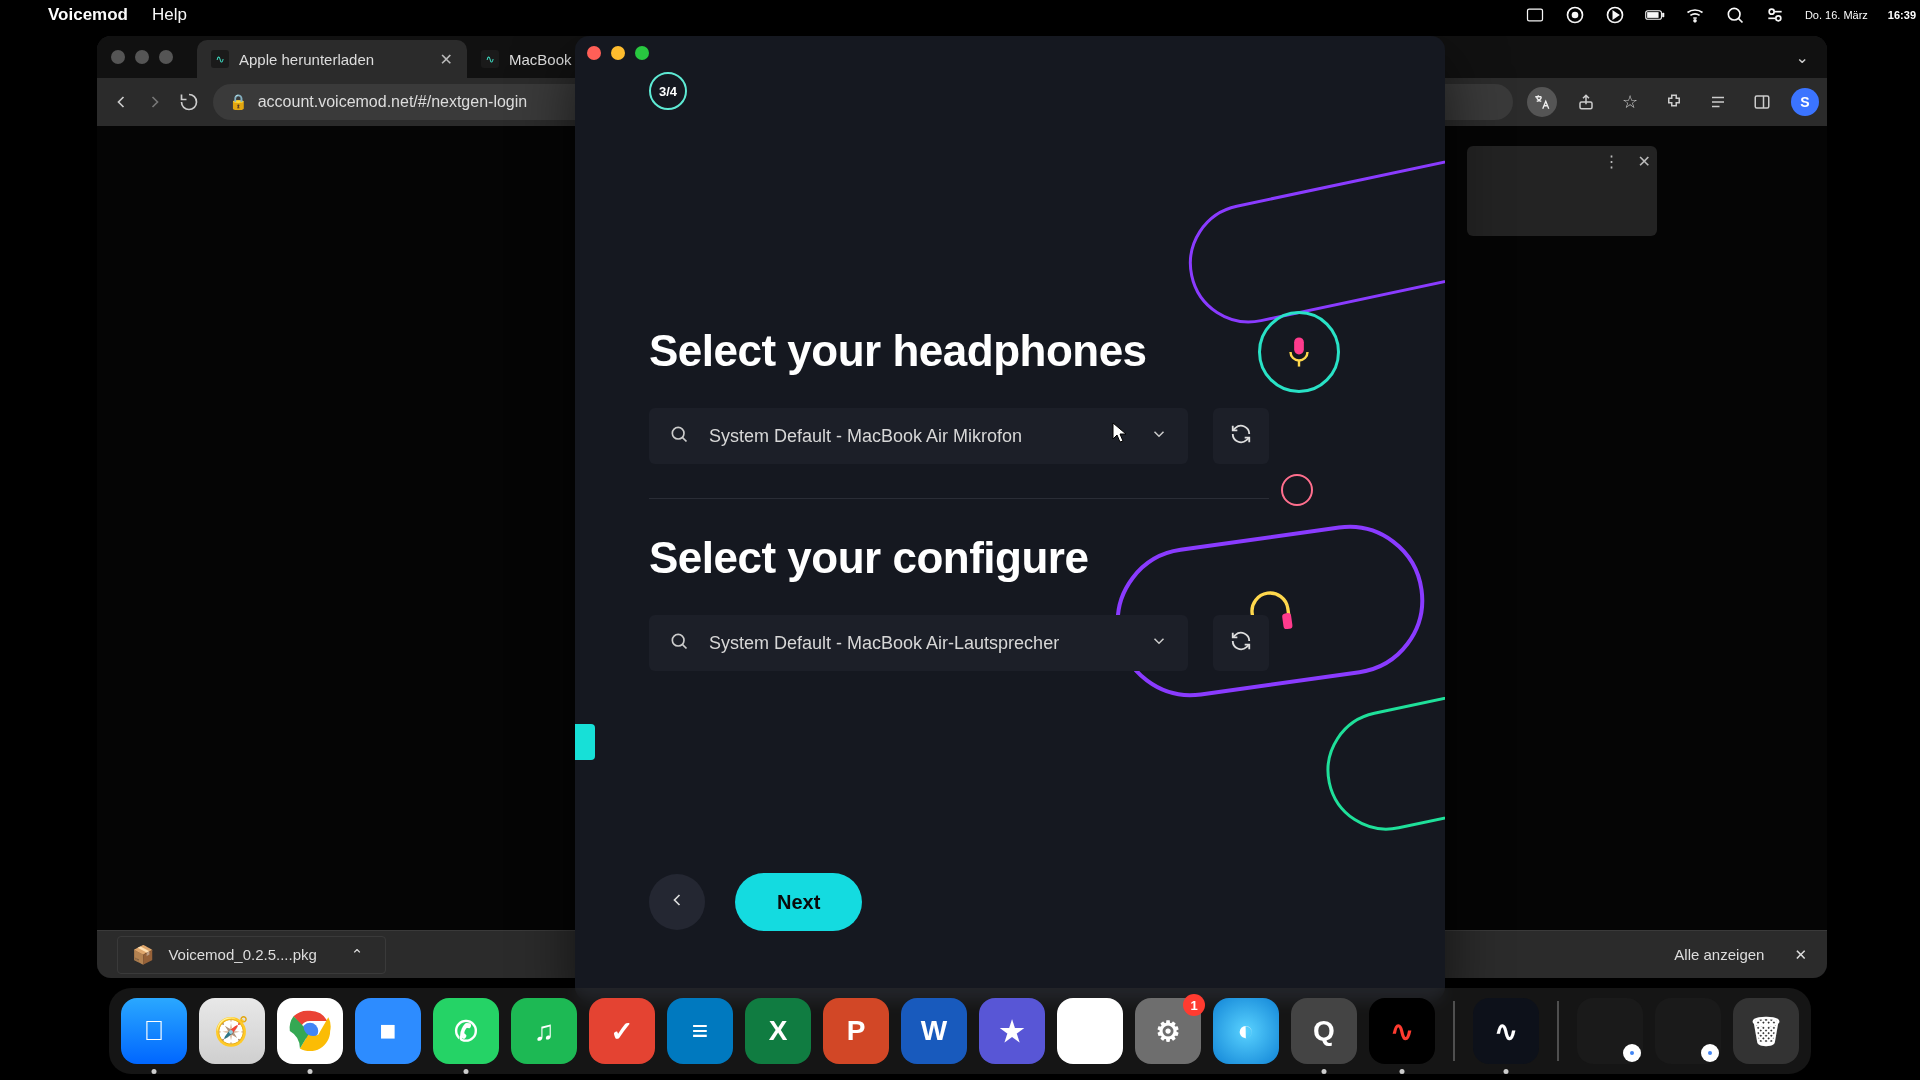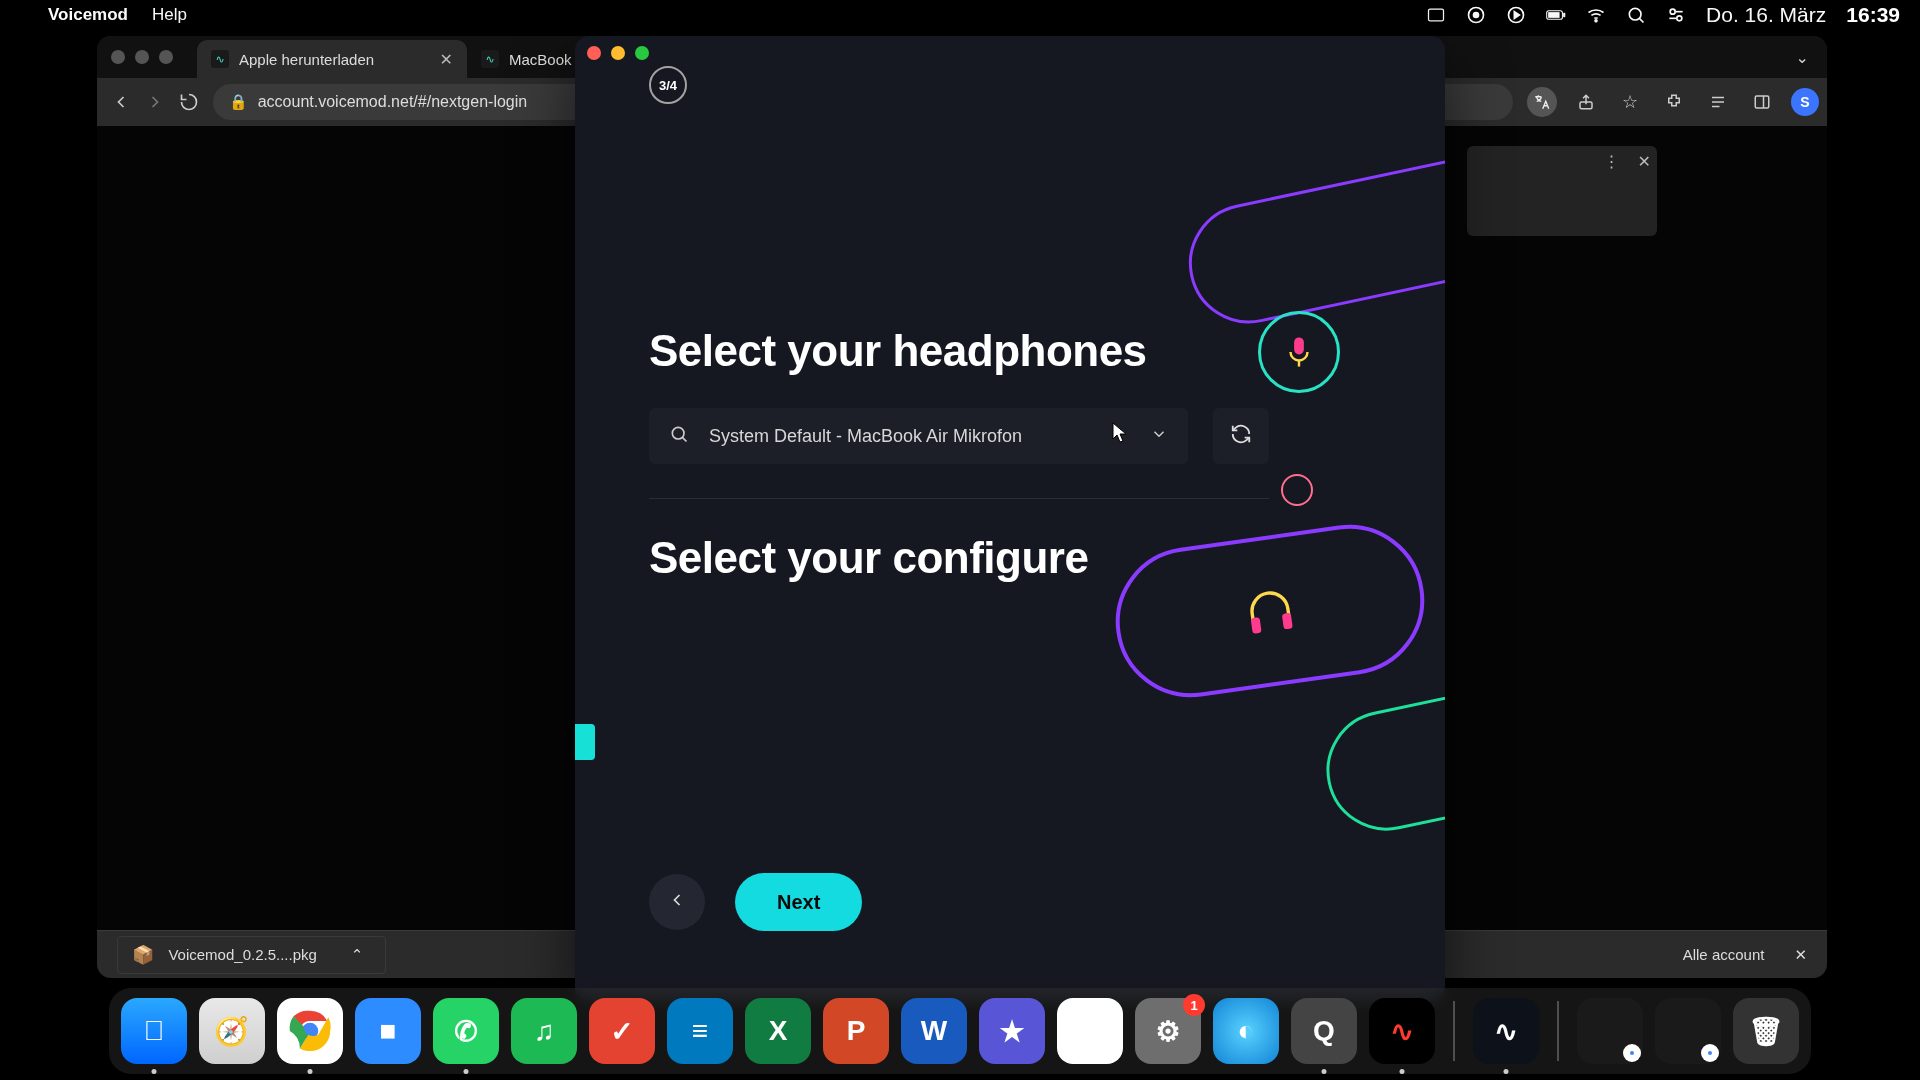--- a/index.html
+++ b/index.html
@@ -1,21 +1,21 @@
 <!DOCTYPE html>
 <html><head>
 <meta charset="utf-8">
 <style>
 * { margin:0; padding:0; box-sizing:border-box; font-family:-apple-system,BlinkMacSystemFont,"Segoe UI",sans-serif; }
 html,body { width:1920px; height:1080px; background:#000; overflow:hidden; color:#fff; }
 
 
 .menubar { position:absolute; left:0; top:0; width:100%; height:29px; background:#000; display:flex; align-items:center; font-size:17px; }
 .menubar .left { display:flex; align-items:center; gap:24px; padding-left:24px; }
-.menubar .right { margin-left:auto; display:flex; align-items:center; gap:20px; padding-right:20px; font-size:21px; }
+.menubar .right { margin-left:auto; display:flex; align-items:center; gap:20px; padding-right:4px; font-size:11px; }
 .menubar .apple-logo { font-size:20px; }
 .menubar .app-name { font-weight:700; }
 .menubar .right svg, .menubar .right .icon { width:20px; height:20px; display:block; }
 .menubar .right .clock { font-weight:700; }
 
 
 .chrome { position:absolute; left:97px; top:36px; width:1730px; height:942px; background:#202124; border-radius:14px; overflow:hidden; box-shadow:0 10px 40px rgba(0,0,0,.5); }
 .chrome-top { height:42px; background:#111; display:flex; align-items:center; padding-left:14px; }
 .traffic { display:flex; gap:10px; }
 .traffic span { width:14px; height:14px; border-radius:50%; background:#555; }
@@ -45,21 +45,21 @@
 .dlitem .pkg { font-size:18px; }
 .dlitem .caret { margin-left:20px; }
 .dlbar .right { margin-left:auto; display:flex; align-items:center; gap:30px; color:#ddd; font-size:15px; }
 
 
 .vm { position:absolute; left:575px; top:36px; width:870px; height:965px; background:#151820; border-radius:14px; overflow:hidden; box-shadow:0 25px 60px rgba(0,0,0,.6); }
 .vm-traffic { position:absolute; left:12px; top:10px; display:flex; gap:10px; }
 .vm-traffic span { width:14px; height:14px; border-radius:50%; }
 .vm-traffic .r{background:#ff5f57;} .vm-traffic .y{background:#febc2e;} .vm-traffic .g{background:#28c840;}
 
-.vm-step { position:absolute; left:74px; top:30px; width:38px; height:38px; border-radius:50%; border:2px solid #a3a3a3; display:flex; align-items:center; justify-content:center; font-size:13px; font-weight:600; color:#fff; }
+.vm-step { position:absolute; left:74px; top:36px; width:38px; height:38px; border-radius:50%; border:2px solid #5eead4; display:flex; align-items:center; justify-content:center; font-size:13px; font-weight:600; color:#fff; }
 
 .vm-content { position:absolute; left:74px; top:290px; width:620px; }
 .vm-subtitle { color:#1fd3ba; font-size:18px; font-weight:600; margin-bottom:10px; }
 .vm-title { font-size:44px; font-weight:800; letter-spacing:-.5px; margin-bottom:32px; }
 .vm-row { display:flex; gap:25px; align-items:center; margin-bottom:0; }
 .vm-select { flex:1; height:56px; background:#1c1f28; border-radius:6px; display:flex; align-items:center; padding:0 20px; gap:20px; color:#d7d7d7; font-size:18px; }
 .vm-select .chev { margin-left:auto; color:#bbb; }
 .vm-refresh { width:56px; height:56px; background:#1c1f28; border-radius:6px; display:flex; align-items:center; justify-content:center; color:#ccc; }
 .vm-divider { height:1px; background:#2a2d36; margin:34px 0; }
 .vm-title2 { font-size:44px; font-weight:800; letter-spacing:-.5px; margin-bottom:32px; }
@@ -245,21 +245,21 @@
       </div>
     </div>
 
     <div class="dlbar">
       <div class="dlitem">
         <span class="pkg">📦</span>
         <span>Voicemod_0.2.5....pkg</span>
         <span class="caret">⌃</span>
       </div>
       <div class="right">
-        <span>Alle account</span>
+        <span>Alle anzeigen</span>
         <span>✕</span>
       </div>
     </div>
   </div>
 </div>
 
 <div class="vm">
   <div class="vm-traffic">
       <span class="r"></span>
       <span class="y"></span>
@@ -313,20 +313,39 @@
               <path d="M21 12A9 9 0 006 5.3L3 8"></path>
               <path d="M21 21v-5h-5M3 3v5h5"></path>
             </svg></span>
       </div>
     </div>
 
     <div class="vm-divider"></div>
 
     <div class="vm-title2">Select your configure</div>
 
+    <div class="vm-row">
+      <div class="vm-select">
+        <span><svg width="20" height="20" viewBox="0 0 24 24" fill="none" stroke="#ccc" stroke-width="2">
+              <circle cx="11" cy="11" r="7"></circle>
+              <path d="M21 21l-5-5"></path>
+            </svg></span>
+        <span>System Default - MacBook Air-Lautsprecher</span>
+        <span class="chev"><svg width="18" height="18" viewBox="0 0 24 24" fill="none" stroke="#ccc" stroke-width="2">
+              <path d="M6 9l6 6 6-6"></path>
+            </svg></span>
+      </div>
+      <div class="vm-refresh">
+        <span><svg width="22" height="22" viewBox="0 0 24 24" fill="none" stroke="#ddd" stroke-width="2">
+              <path d="M3 12a9 9 0 0015 6.7L21 16"></path>
+              <path d="M21 12A9 9 0 006 5.3L3 8"></path>
+              <path d="M21 21v-5h-5M3 3v5h5"></path>
+            </svg></span>
+      </div>
+    </div>
   </div>
 
   <div class="vm-nav">
     <div class="vm-back">
       <span><svg width="20" height="20" viewBox="0 0 24 24" fill="none" stroke="#ddd" stroke-width="2">
             <path d="M15 18l-6-6 6-6"></path>
           </svg></span>
     </div>
     <div class="vm-next">
         <span>Next</span>

